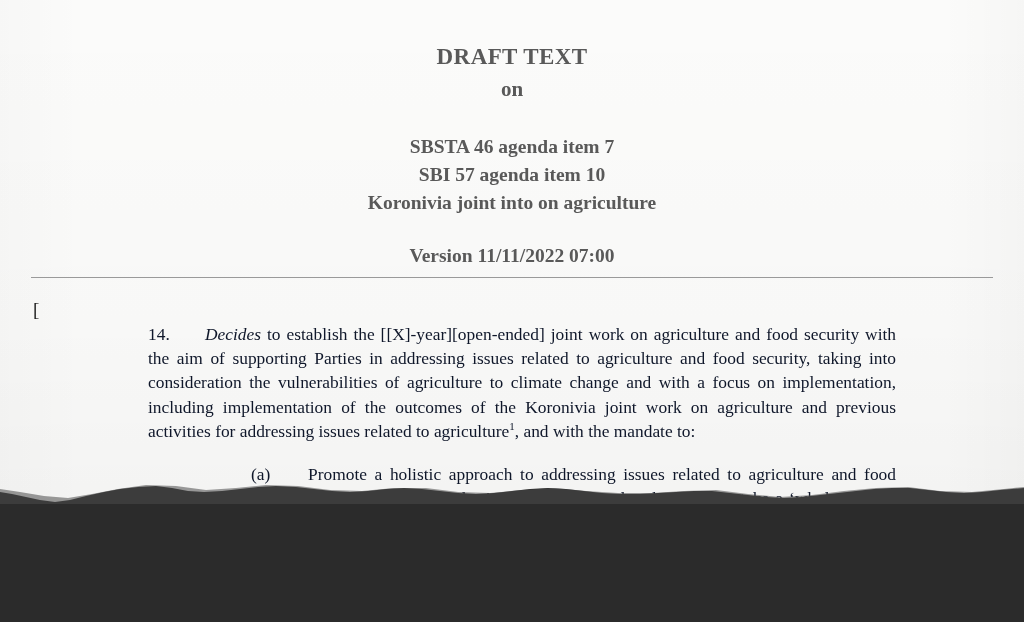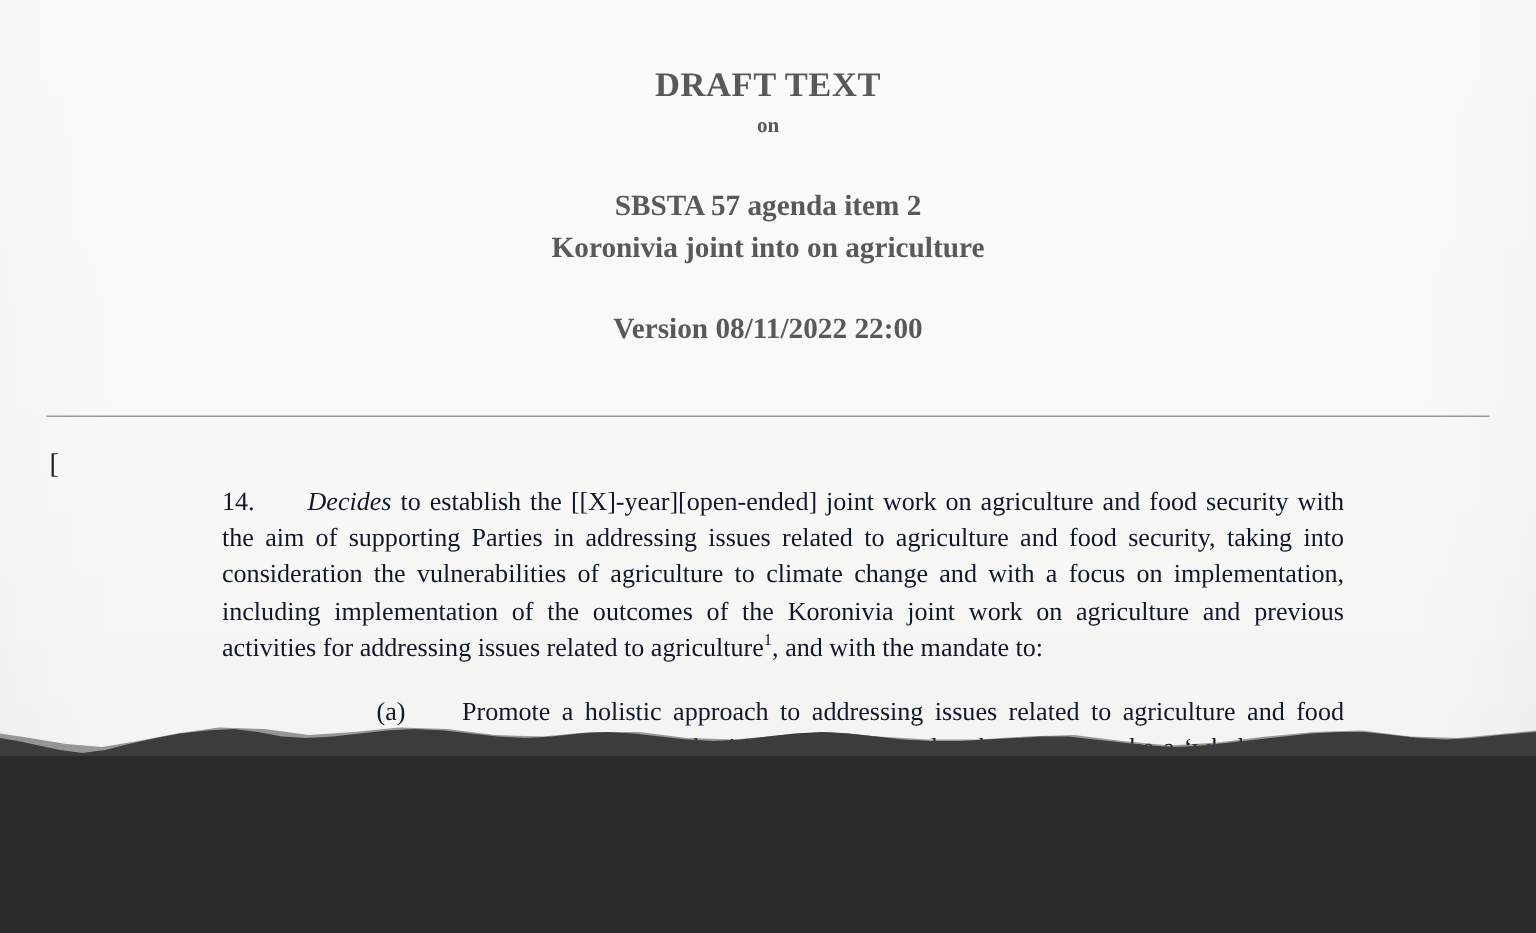--- a/index.html
+++ b/index.html
@@ -40,21 +40,21 @@
     color: #595959;
   }
   .title-main {
     font-size: 23px;
     font-weight: bold;
     letter-spacing: 0.4px;
     margin-top: 43px;
     line-height: 1.18;
   }
   .title-on {
-    font-size: 14px;
+    font-size: 21px;
     font-weight: bold;
     margin-top: 7px;
   }
   .subject {
     margin-top: 31px;
     font-size: 19.5px;
     font-weight: bold;
     line-height: 1.42;
   }
   .subject div {
@@ -142,24 +142,25 @@
 </head>
 <body>
 
 <div class="page">
   <div class="paper-shade"></div>
 
   <div class="header">
     <div class="title-main">DRAFT TEXT</div>
     <div class="title-on">on</div>
     <div class="subject">
-      <div>SBSTA 57 agenda item 2</div>
+      <div>SBSTA 46 agenda item 7</div>
+      <div>SBI 57 agenda item 10</div>
       <div>Koronivia joint into on agriculture</div>
     </div>
-    <div class="version">Version 08/11/2022 22:00</div>
+    <div class="version">Version 11/11/2022 07:00</div>
   </div>
 
   <div class="rule"></div>
 
   <div class="bracket">[</div>
 
   <div class="body-text">
     <p class="para">
       <span class="num">14.</span><em>Decides</em><span> to establish the [[X]-year][open-ended] joint work on agriculture and food security with the aim of supporting Parties in addressing issues related to agriculture and food security, taking into consideration the vulnerabilities of agriculture to climate change and with a focus on implementation, including implementation of the outcomes of the Koronivia joint work on agriculture and previous activities for addressing issues related to agriculture</span><sup>1</sup><span>, and with the mandate to:</span>
     </p>

